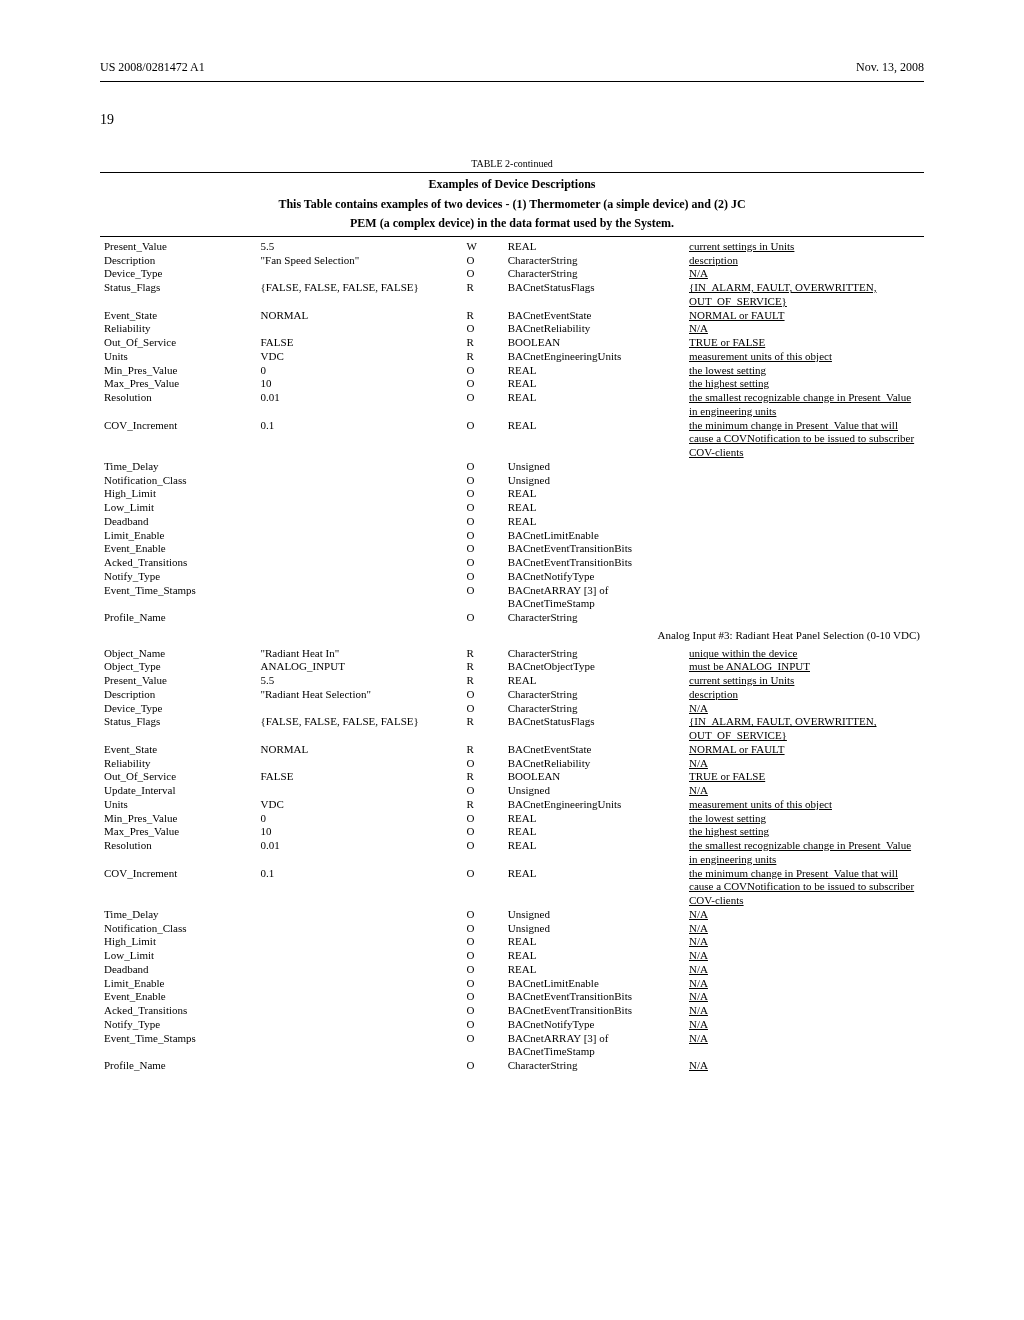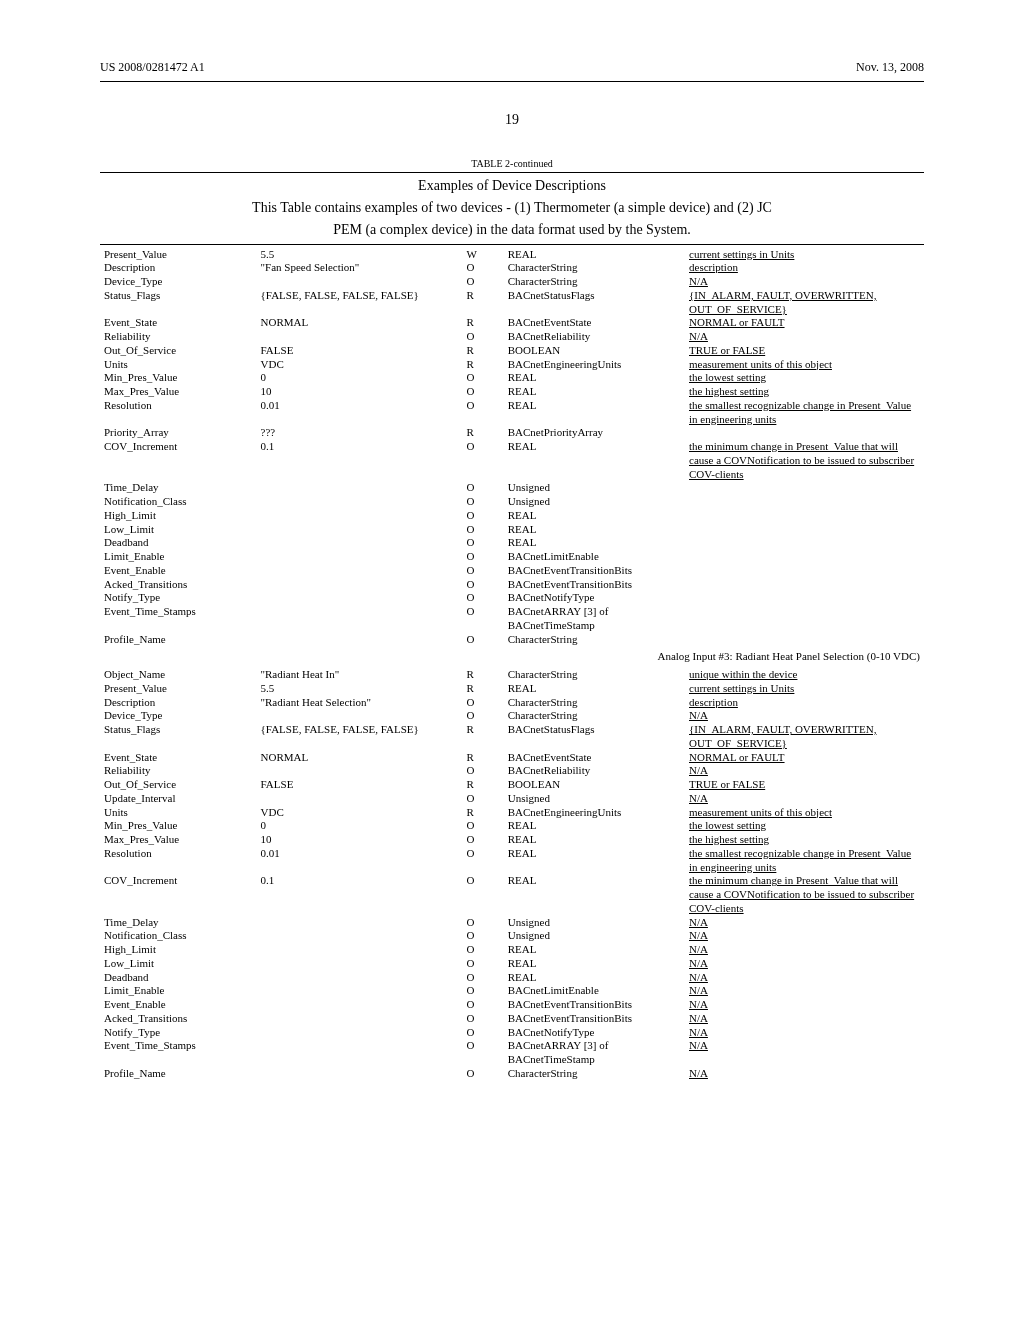--- a/index.html
+++ b/index.html
@@ -17,38 +17,39 @@
     display: flex;
     justify-content: space-between;
     font-size: 12px;
     margin-bottom: 6px;
   }
   .header-line {
     border-bottom: 1.5px solid #000;
     margin-bottom: 30px;
   }
   .page-number {
-    text-align: center;
+    text-align: left;
     font-size: 14px;
     margin-bottom: 30px;
   }
   .table-title {
     text-align: center;
     font-size: 10px;
     margin-bottom: 3px;
   }
   .table-rule {
     border-top: 1px solid #000;
     margin: 3px 0;
   }
   .table-caption {
     text-align: center;
-    font-size: 14px;
+    font-size: 12px;
     line-height: 1.3;
     margin: 4px 0 4px 0;
+    font-weight: bold;
   }
   table {
     border-collapse: collapse;
     width: 100%;
     font-size: 11px;
   }
   td {
     vertical-align: top;
     padding: 0 4px;
     line-height: 1.25;
@@ -155,27 +156,20 @@
         <td class="col5">the highest setting</td>
       </tr>
       <tr>
         <td class="col1">Resolution</td>
         <td class="col2">0.01</td>
         <td class="col3">O</td>
         <td class="col4">REAL</td>
         <td class="col5">the smallest recognizable change in Present_Value in engineering units</td>
       </tr>
       <tr>
-        <td class="col1">Priority_Array</td>
-        <td class="col2">???</td>
-        <td class="col3">R</td>
-        <td class="col4">BACnetPriorityArray</td>
-        <td class="col5"></td>
-      </tr>
-      <tr>
         <td class="col1">COV_Increment</td>
         <td class="col2">0.1</td>
         <td class="col3">O</td>
         <td class="col4">REAL</td>
         <td class="col5">the minimum change in Present_Value that will cause a COVNotification to be issued to subscriber COV-clients</td>
       </tr>
       <tr>
         <td class="col1">Time_Delay</td>
         <td class="col2"></td>
         <td class="col3">O</td>
@@ -260,20 +254,27 @@
   </tbody>
   <tbody id="tbody2">
       <tr>
         <td class="col1">Object_Name</td>
         <td class="col2">"Radiant Heat In"</td>
         <td class="col3">R</td>
         <td class="col4">CharacterString</td>
         <td class="col5">unique within the device</td>
       </tr>
       <tr>
+        <td class="col1">Object_Type</td>
+        <td class="col2">ANALOG_INPUT</td>
+        <td class="col3">R</td>
+        <td class="col4">BACnetObjectType</td>
+        <td class="col5">must be ANALOG_INPUT</td>
+      </tr>
+      <tr>
         <td class="col1">Present_Value</td>
         <td class="col2">5.5</td>
         <td class="col3">R</td>
         <td class="col4">REAL</td>
         <td class="col5">current settings in Units</td>
       </tr>
       <tr>
         <td class="col1">Description</td>
         <td class="col2">"Radiant Heat Selection"</td>
         <td class="col3">O</td>

